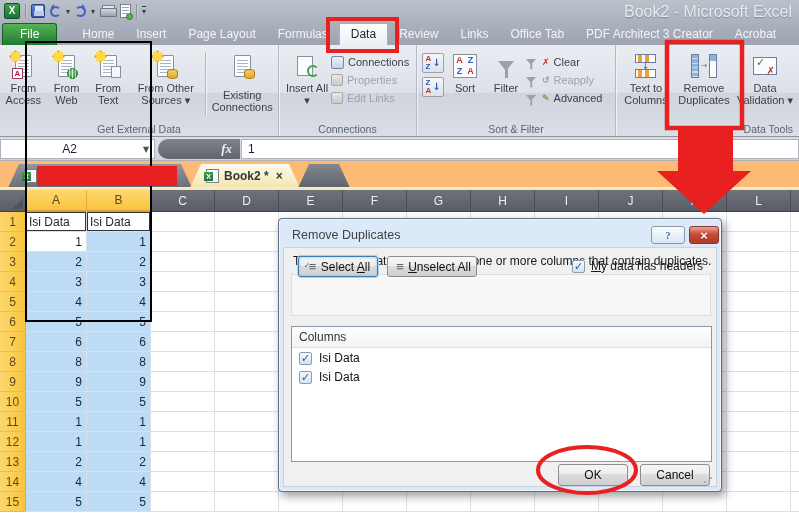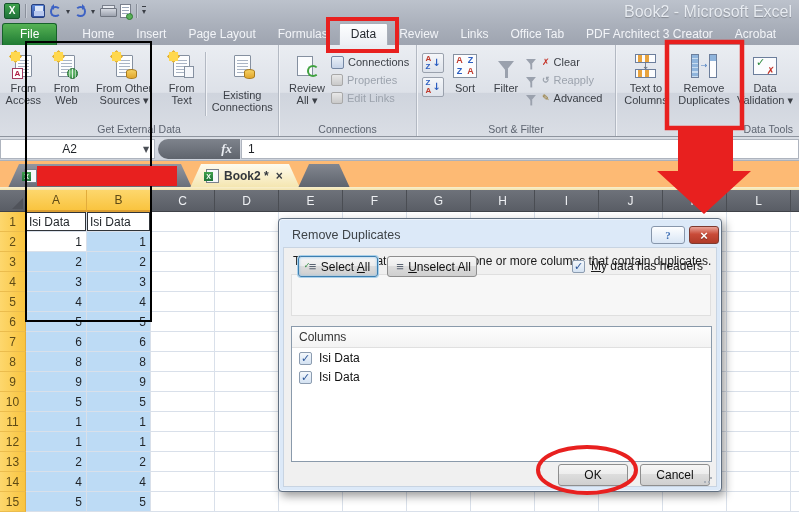--- a/index.html
+++ b/index.html
@@ -214,61 +214,61 @@
     <div class="rbig" style="width:42px;">
       <span class="ric">
           <span class="ipage">
             <span class="plines"></span>
             <span class="burst"></span>
             <span class="globe"></span>
           </span>
         </span>
       <span>From Web</span>
     </div>
+    <div class="rbig" style="width:42px;">
+      <span class="ric">
+          <span class="ipage">
+            <span class="plines"></span>
+            <span class="burst"></span>
+            <span class="sheet2"></span>
+          </span>
+        </span>
+      <span>From Text</span>
+    </div>
     <div class="rbig" style="width:74px;">
       <span class="ric">
           <span class="ipage">
             <span class="plines"></span>
             <span class="burst"></span>
             <span class="cyl"></span>
           </span>
         </span>
       <span><span>From Other Sources</span> <span class="gly">▾</span></span>
     </div>
-    <div class="rbig" style="width:42px;">
-      <span class="ric">
-          <span class="ipage">
-            <span class="plines"></span>
-            <span class="burst"></span>
-            <span class="sheet2"></span>
-          </span>
-        </span>
-      <span>From Text</span>
-    </div>
     <span class="vsep"></span>
     <div class="rbig" style="width:70px;gap:7px;">
       <span class="ric">
           <span class="ipage">
             <span class="plines"></span>
             <span class="cyl"></span>
           </span>
         </span>
       <span>Existing Connections</span>
     </div>
     <div class="rgroup-label">Get External Data</div>
   </div>
 
   <div class="rgroup" style="width:138px; padding-left:4px;">
     <div class="rbig" style="width:48px;">
       <span class="ric">
           <span class="refresh-ic">
             <span class="arcg"></span>
           </span>
         </span>
-      <span><span>Review All</span> <span class="gly">▾</span></span>
+      <span><span>Insert All</span> <span class="gly">▾</span></span>
     </div>
     <div class="rsmall-col">
       <div class="rsmall">
           <span class="conn-ic"></span>
           <span>Connections</span>
         </div>
       <div class="rsmall gray">
           <span class="gray-ic"></span>
           <span>Properties</span>
         </div>

